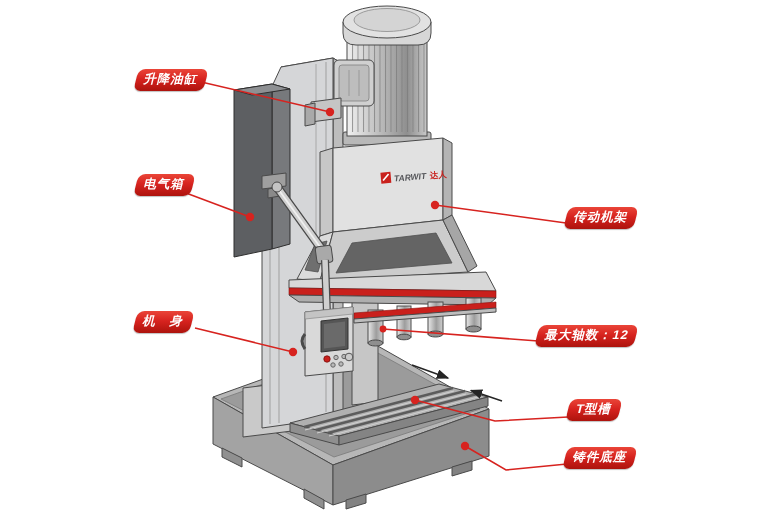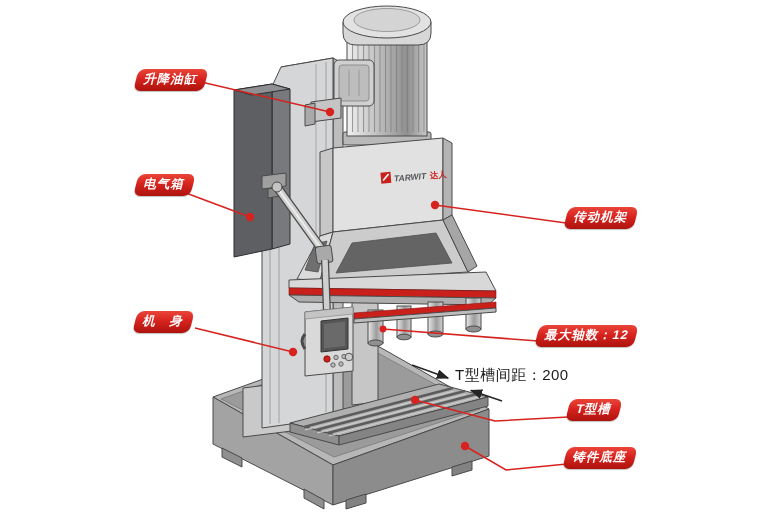--- a/index.html
+++ b/index.html
@@ -209,15 +209,14 @@
   </svg>
 
   <div class="callout" style="left:136px;top:69px"><span>升降油缸</span></div>
   <div class="callout" style="left:136px;top:174px"><span>电气箱</span></div>
   <div class="callout" style="left:135px;top:311px"><span>机　身</span></div>
   <div class="callout" style="left:566px;top:207px"><span>传动机架</span></div>
   <div class="callout" style="left:537px;top:325px"><span>最大轴数：12</span></div>
   <div class="callout" style="left:568px;top:399px"><span>T型槽</span></div>
   <div class="callout" style="left:565px;top:447px"><span>铸件底座</span></div>
 
-  <div class="dim-note" style="left:455px;top:366px">T型槽间距：200</div>
 
 </div>
 
 </body></html>

